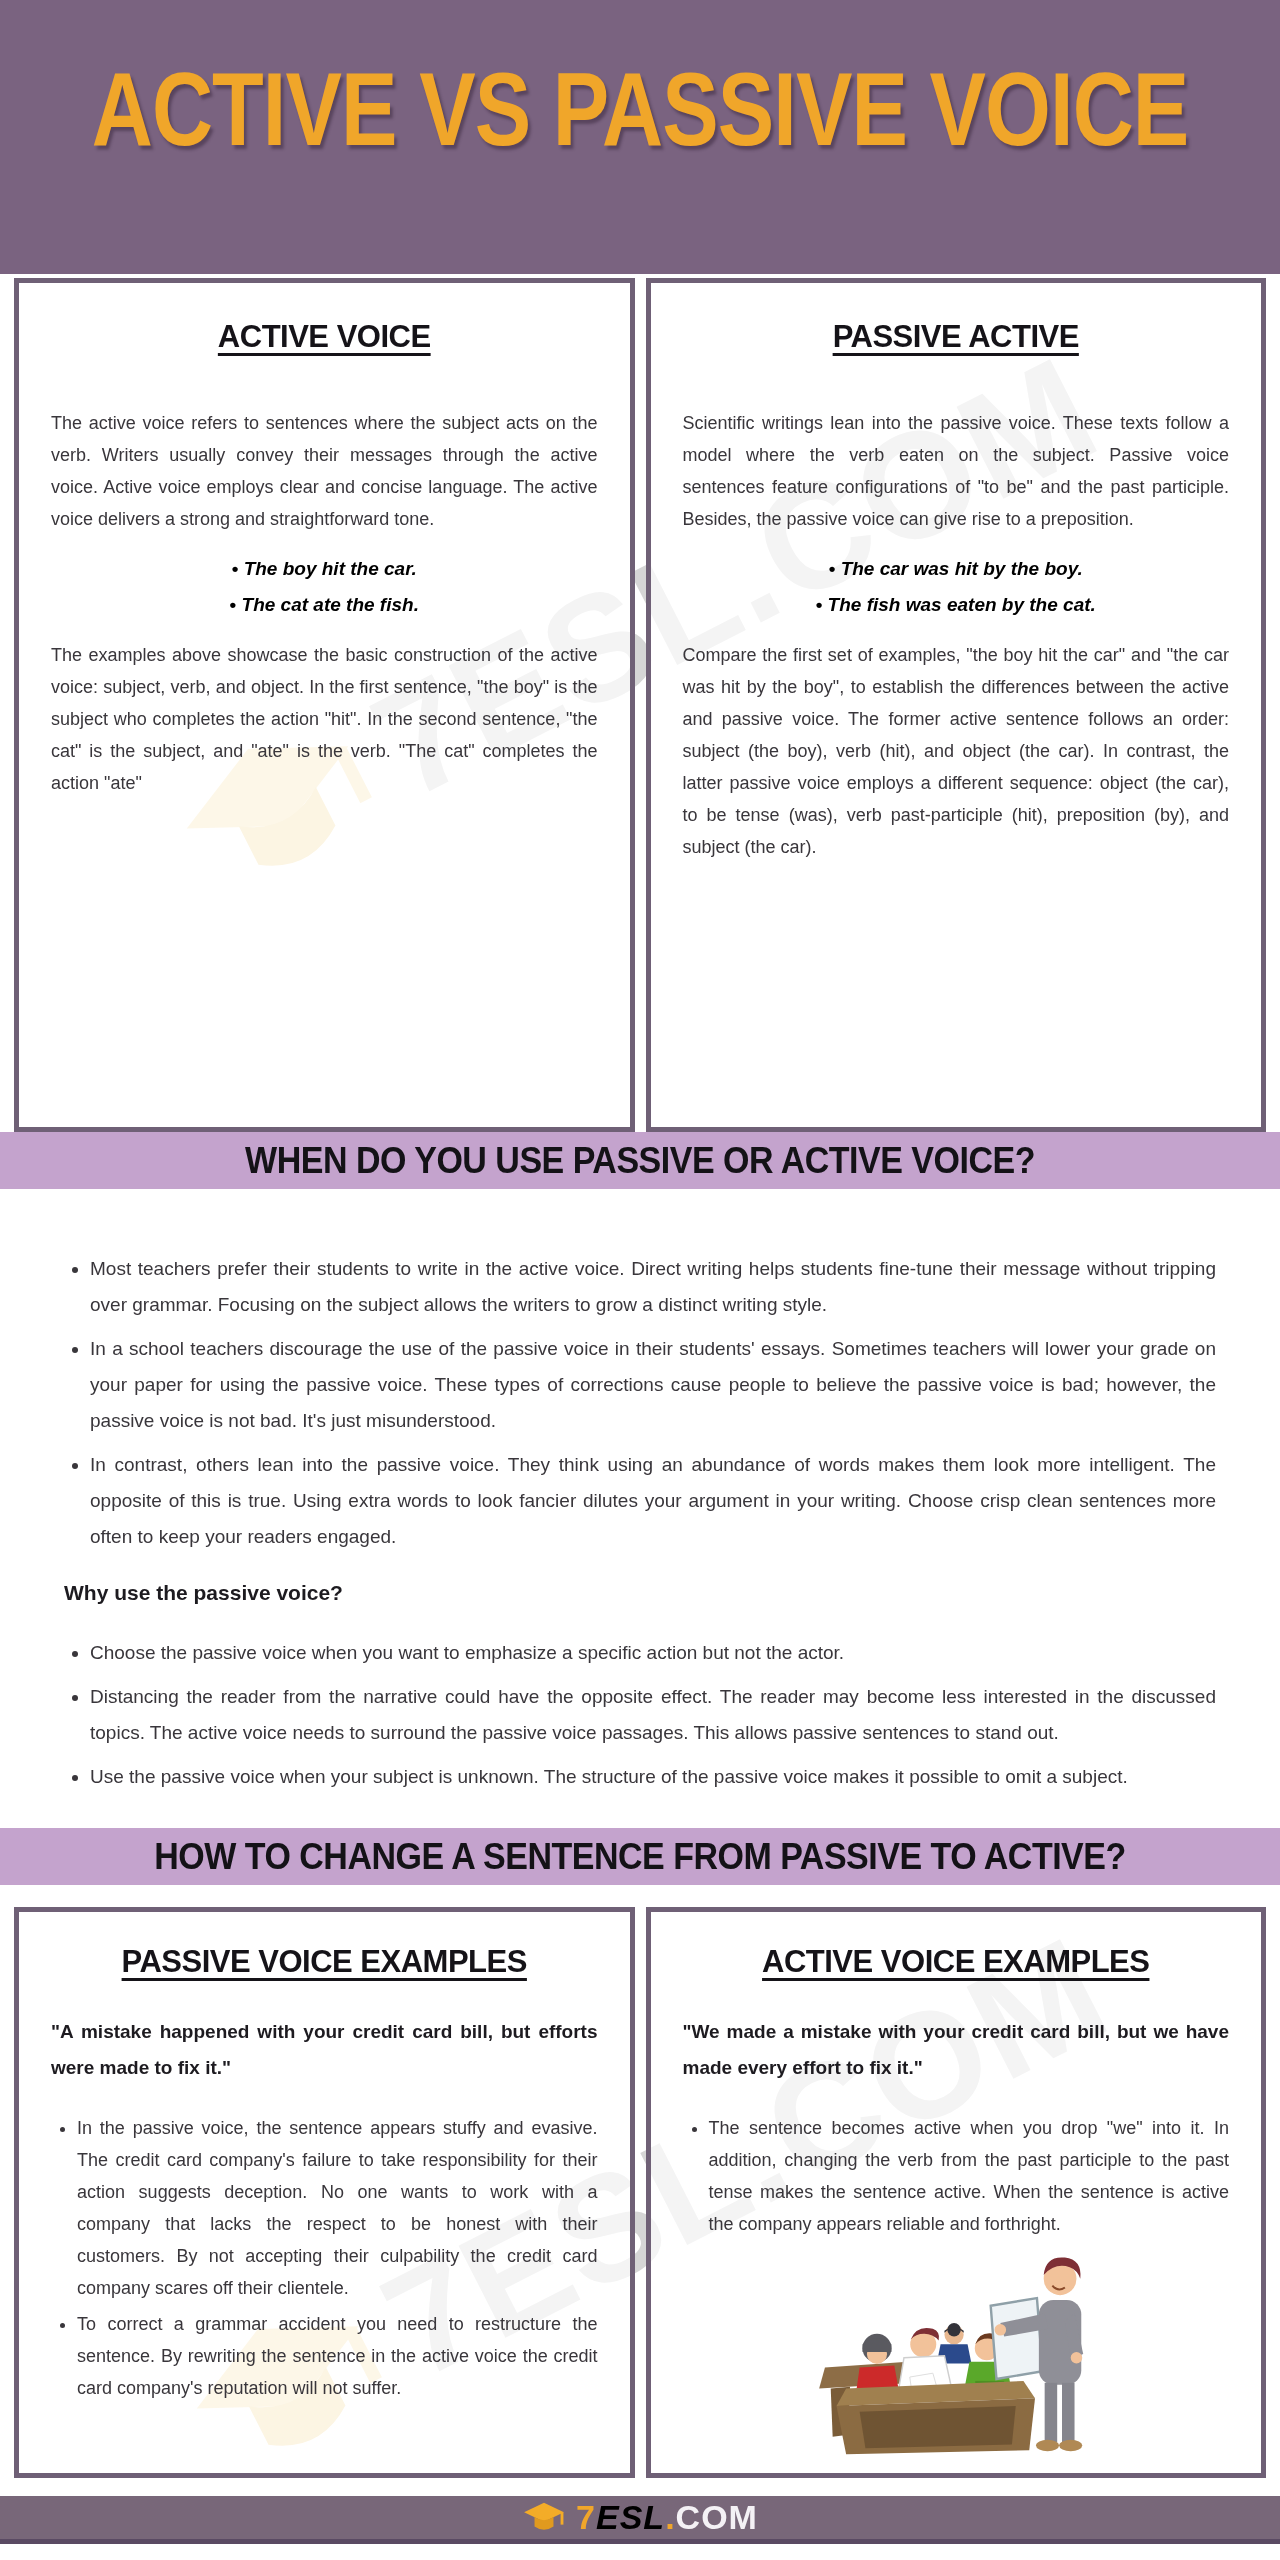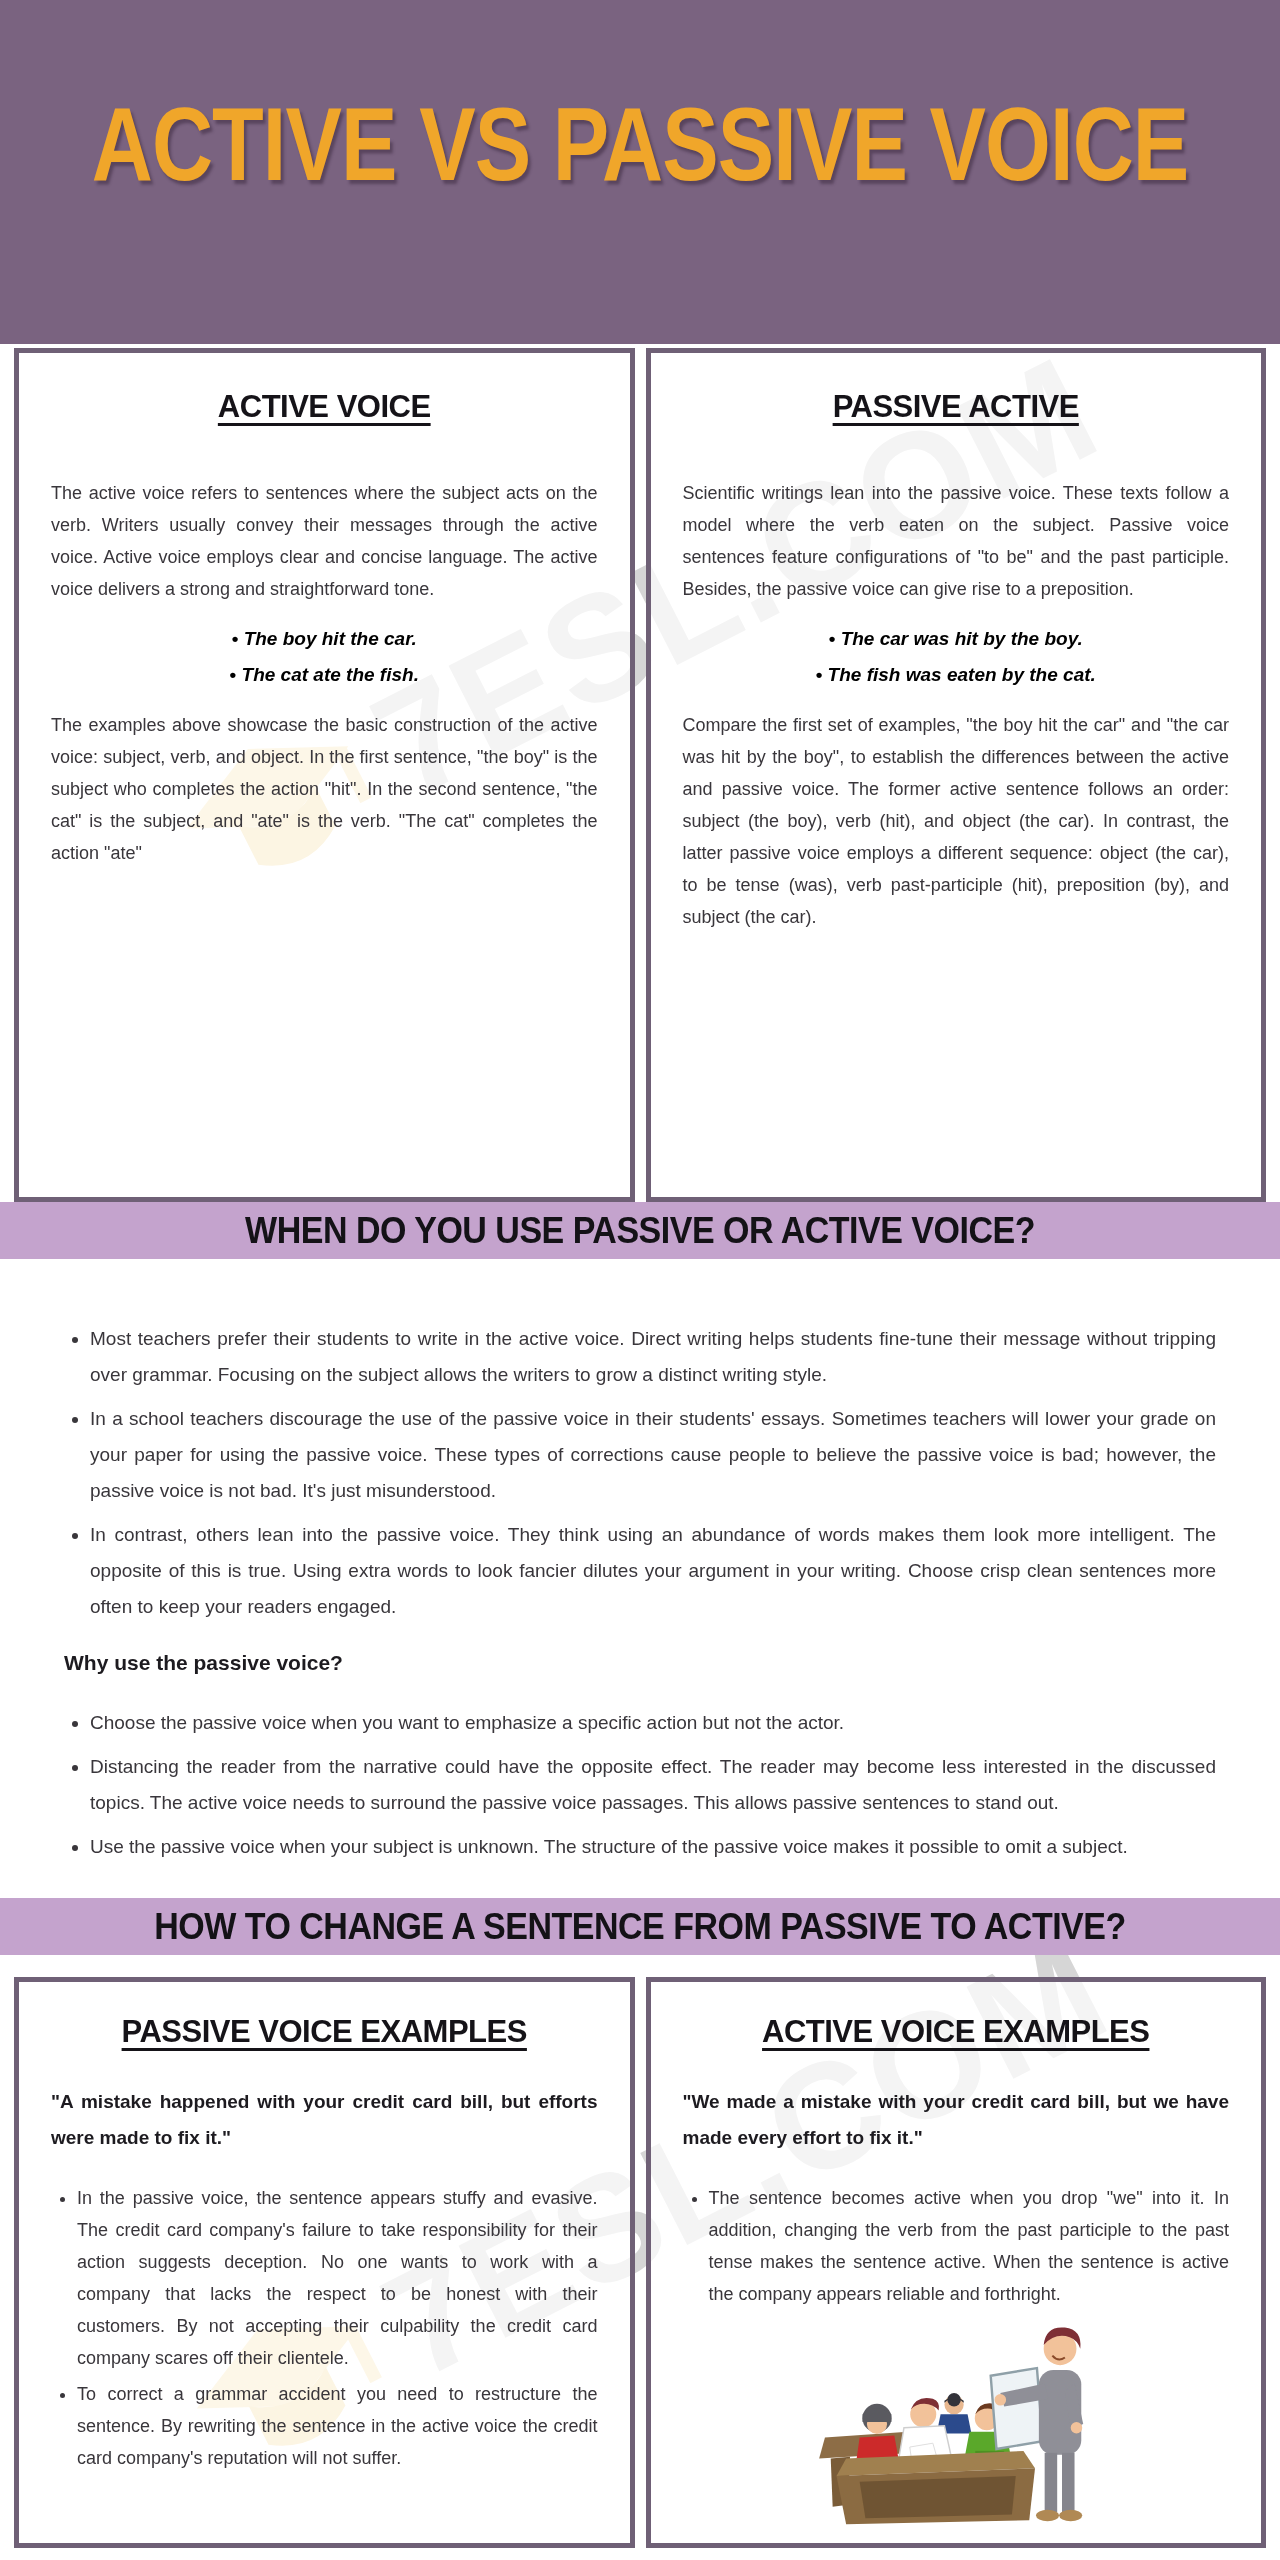--- a/index.html
+++ b/index.html
@@ -25,21 +25,21 @@
   .watermark{
     position:absolute;z-index:0;display:flex;align-items:center;gap:26px;
     transform:rotate(-27deg);pointer-events:none;white-space:nowrap;
   }
   .watermark .wm-text{
     font-size:150px;font-weight:bold;letter-spacing:2px;color:var(--wm-gray);
   }
   .wm-a{left:140px;top:540px;}
   .wm-b{left:150px;top:2120px;}
   
-  .poster-header{height:344px;background:var(--header-bg);display:flex;align-items:center;justify-content:center;text-align:right;}
+  .poster-header{height:274px;background:var(--header-bg);display:flex;align-items:center;justify-content:center;text-align:right;}
   .poster-title{
     font-size:92px;font-weight:bold;color:var(--title-orange);
     letter-spacing:-1px;white-space:nowrap;
     transform:scaleX(.92) scaleY(1.12);
     text-shadow:3px 4px 3px rgba(48,30,50,.45);
     margin-top:-55px;
   }
   
   .banner{
     height:57px;background:var(--banner-bg);

